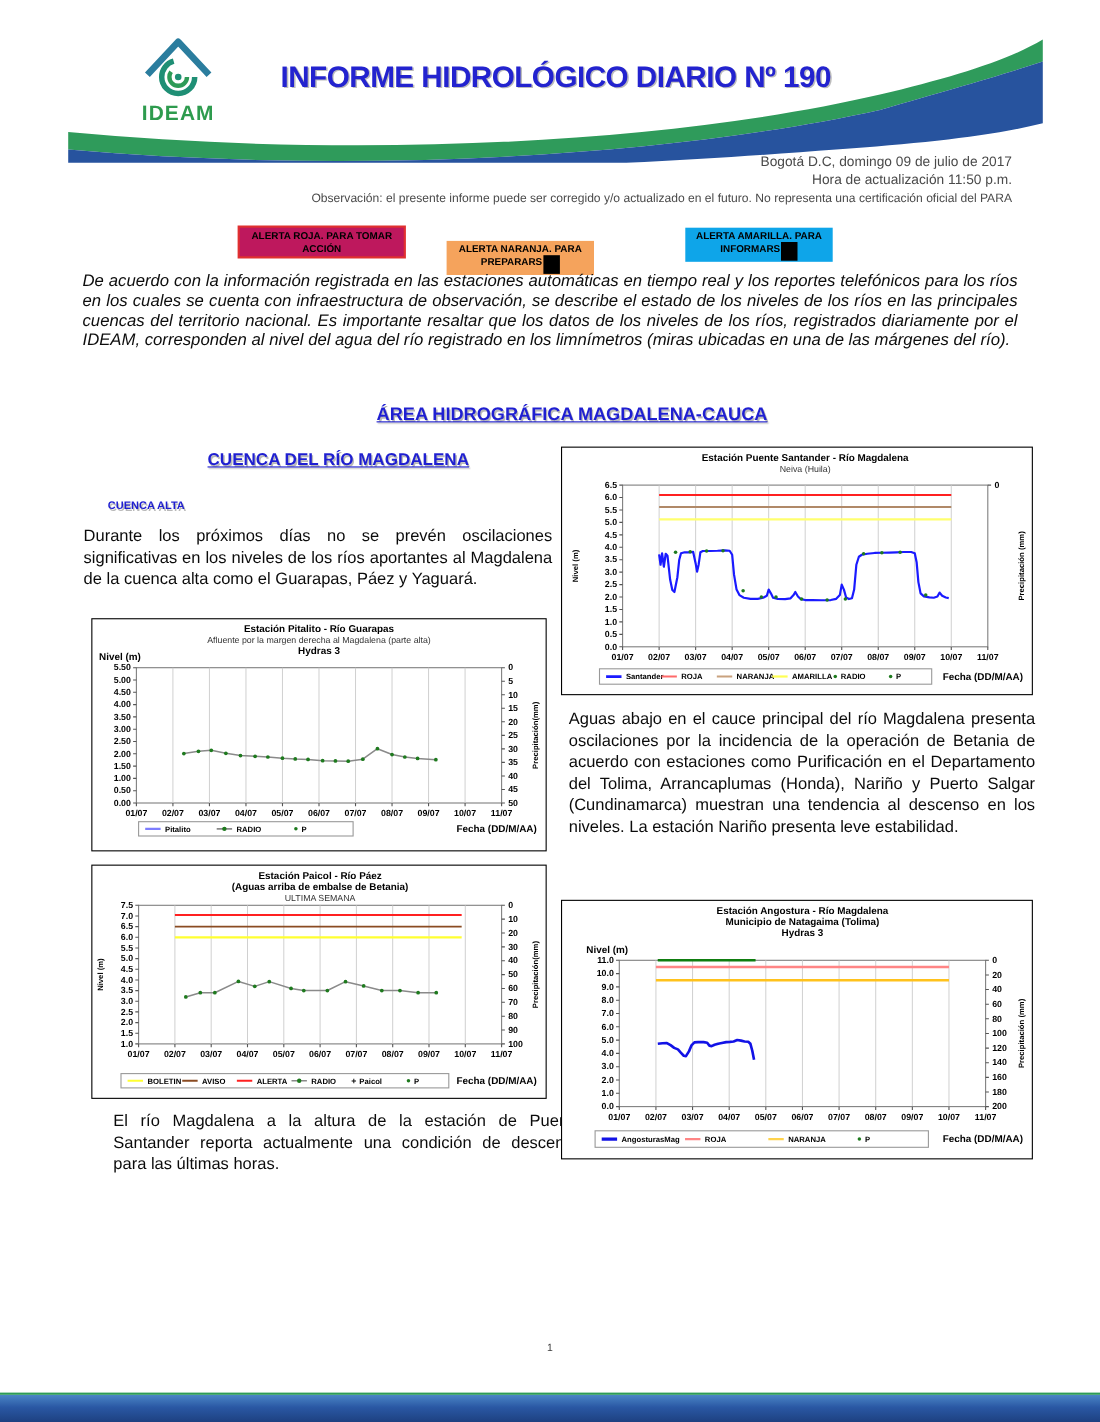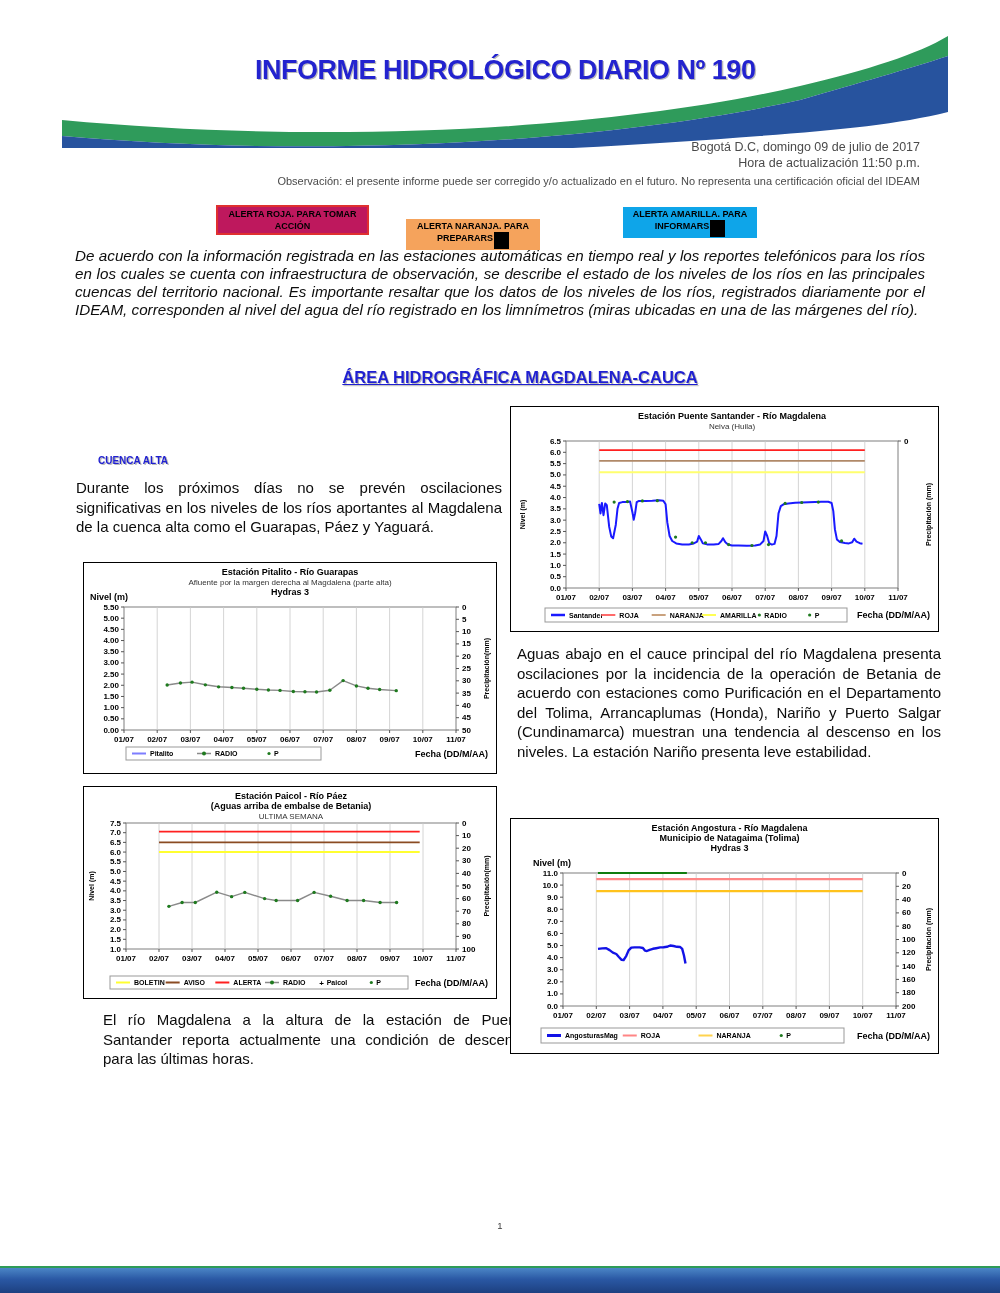--- a/index.html
+++ b/index.html
@@ -53,46 +53,56 @@
 </head>
 <body>
 
 <div class="page">
 
   <svg class="swoosh" viewBox="0 0 1000 120">
     <path d="M62,92 C340,118 620,100 800,58 C868,42 918,26 948,8 L948,28 C905,42 862,54 800,72 C620,112 340,132 62,108 Z" fill="#2f9b5b"></path>
     <path d="M62,108 C340,132 620,112 800,72 C862,54 905,42 948,28 L948,84 C900,96 840,102 760,108 C580,122 300,136 62,124 Z" fill="#27539e"></path>
   </svg>
 
+  <div class="logo-wrap">
+    <svg width="100" height="62" viewBox="0 0 100 62">
+      <path d="M22,38 L50,8 L78,38" fill="none" stroke="#2b7d9e" stroke-width="6" stroke-linejoin="round"></path>
+      <circle cx="50" cy="40" r="15" fill="none" stroke="#1f8f75" stroke-width="5" stroke-dasharray="66 29"></circle>
+      <circle cx="50" cy="40" r="8" fill="none" stroke="#2e9b57" stroke-width="4" stroke-dasharray="30 21"></circle>
+      <circle cx="50" cy="40" r="3" fill="#1f8f75"></circle>
+    </svg>
+    <div class="logo-text">IDEAM</div>
+  </div>
 
   <div class="doc-title">INFORME HIDROLÓGICO DIARIO Nº 190</div>
 
   <div class="date-block">
     <div class="date-line">Bogotá D.C, domingo 09 de julio de 2017</div>
     <div class="date-line">Hora de actualización 11:50 p.m.</div>
-    <div class="obs-line">Observación: el presente informe puede ser corregido y/o actualizado en el futuro. No representa una certificación oficial del IDEAM</div>
+    <div class="obs-line">Observación: el presente informe puede ser corregido y/o actualizado en el futuro. No representa una certificación oficial del PARA</div>
   </div>
 
   <div class="alert red" style="left:218px;top:207px;width:145px;">
     <span>ALERTA ROJA. PARA TOMAR</span><br>
     <span>ACCIÓN</span>
   </div>
   <div class="alert orange" style="left:406px;top:207px;width:130px;margin-top:12px;">
     <span>ALERTA NARANJA. PARA</span><br>
     <span>PREPARARS</span><span class="redact"></span>
   </div>
   <div class="alert yellow" style="left:623px;top:207px;width:130px;">
     <span>ALERTA AMARILLA. PARA</span><br>
     <span>INFORMARS</span><span class="redact"></span>
   </div>
 
   <div class="intro">De acuerdo con la información registrada en las estaciones automáticas en tiempo real y los reportes telefónicos para los ríos en los cuales se cuenta con infraestructura de observación, se describe el estado de los niveles de los ríos en las principales cuencas del territorio nacional. Es importante resaltar que los datos de los niveles de los ríos, registrados diariamente por el IDEAM, corresponden al nivel del agua del río registrado en los limnímetros (miras ubicadas en una de las márgenes del río).</div>
 
   <div class="h-center underl" style="left:0;top:368px;width:100%;font-size:16.5px;">ÁREA HIDROGRÁFICA MAGDALENA-CAUCA</div>
 
+  <div class="h-center underl" style="left:75px;top:410px;width:425px;font-size:15.5px;">CUENCA DEL RÍO MAGDALENA</div>
   <div class="h-center" style="left:78px;top:455px;width:200px;text-align:left;font-size:10px;">CUENCA ALTA</div>
   <div class="para" style="left:76px;top:478px;width:426px;">Durante los próximos días no se prevén oscilaciones significativas en los niveles de los ríos aportantes al Magdalena de la cuenca alta como el Guarapas, Páez y Yaguará.</div>
   <div class="para" style="left:76px;top:1010px;width:426px;margin-left:27px;">El río Magdalena a la altura de la estación de Puente Santander reporta actualmente una condición de descenso para las últimas horas.</div>
 
   <div class="para" style="left:517px;top:644px;width:424px;">Aguas abajo en el cauce principal del río Magdalena presenta oscilaciones por la incidencia de la operación de Betania de acuerdo con estaciones como Purificación en el Departamento del Tolima, Arrancaplumas (Honda), Nariño y Puerto Salgar (Cundinamarca) muestran una tendencia al descenso en los niveles. La estación Nariño presenta leve estabilidad.</div>
 
   <div class="chartbox" style="left:83px;top:562px;width:412px;height:210px;"><svg width="412" height="210">
         <rect x="40" y="44" width="332" height="123" fill="#ffffff" stroke="#7f7f7f" stroke-width="1"></rect>
         <line x1="40" y1="167" x2="40" y2="170" stroke="#555" stroke-width="1"></line>
         <text x="40" y="179" text-anchor="middle" class="tk">01/07</text>

